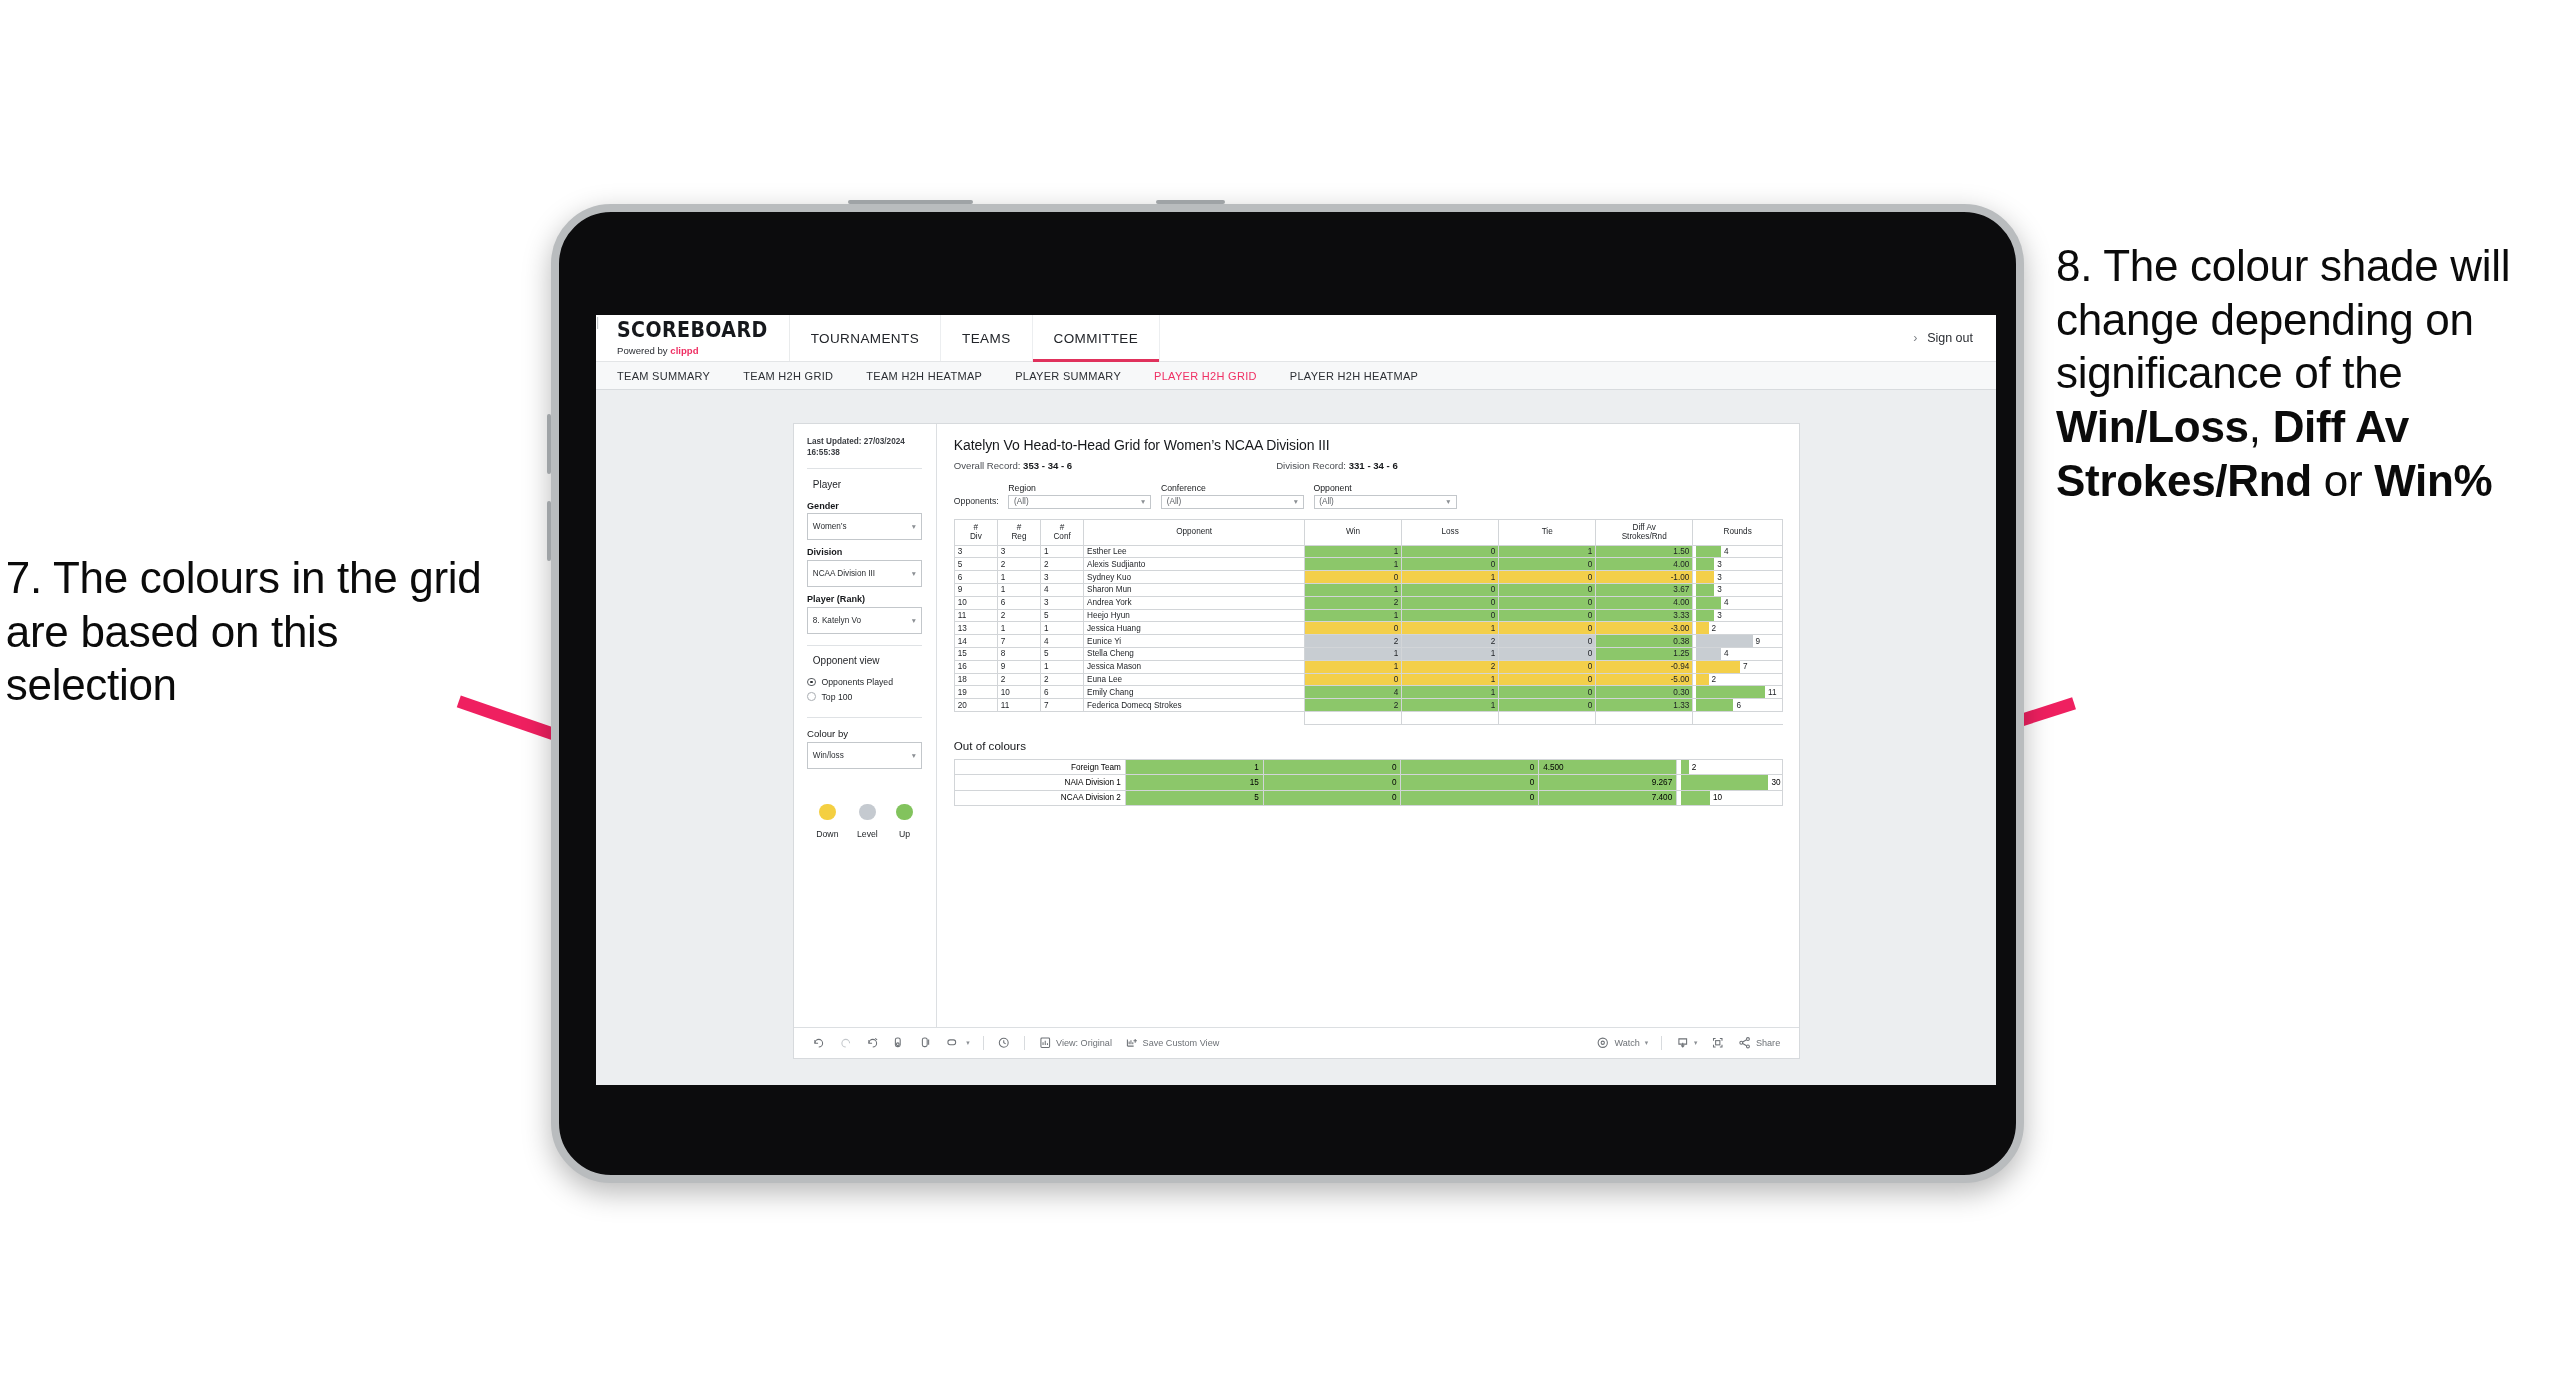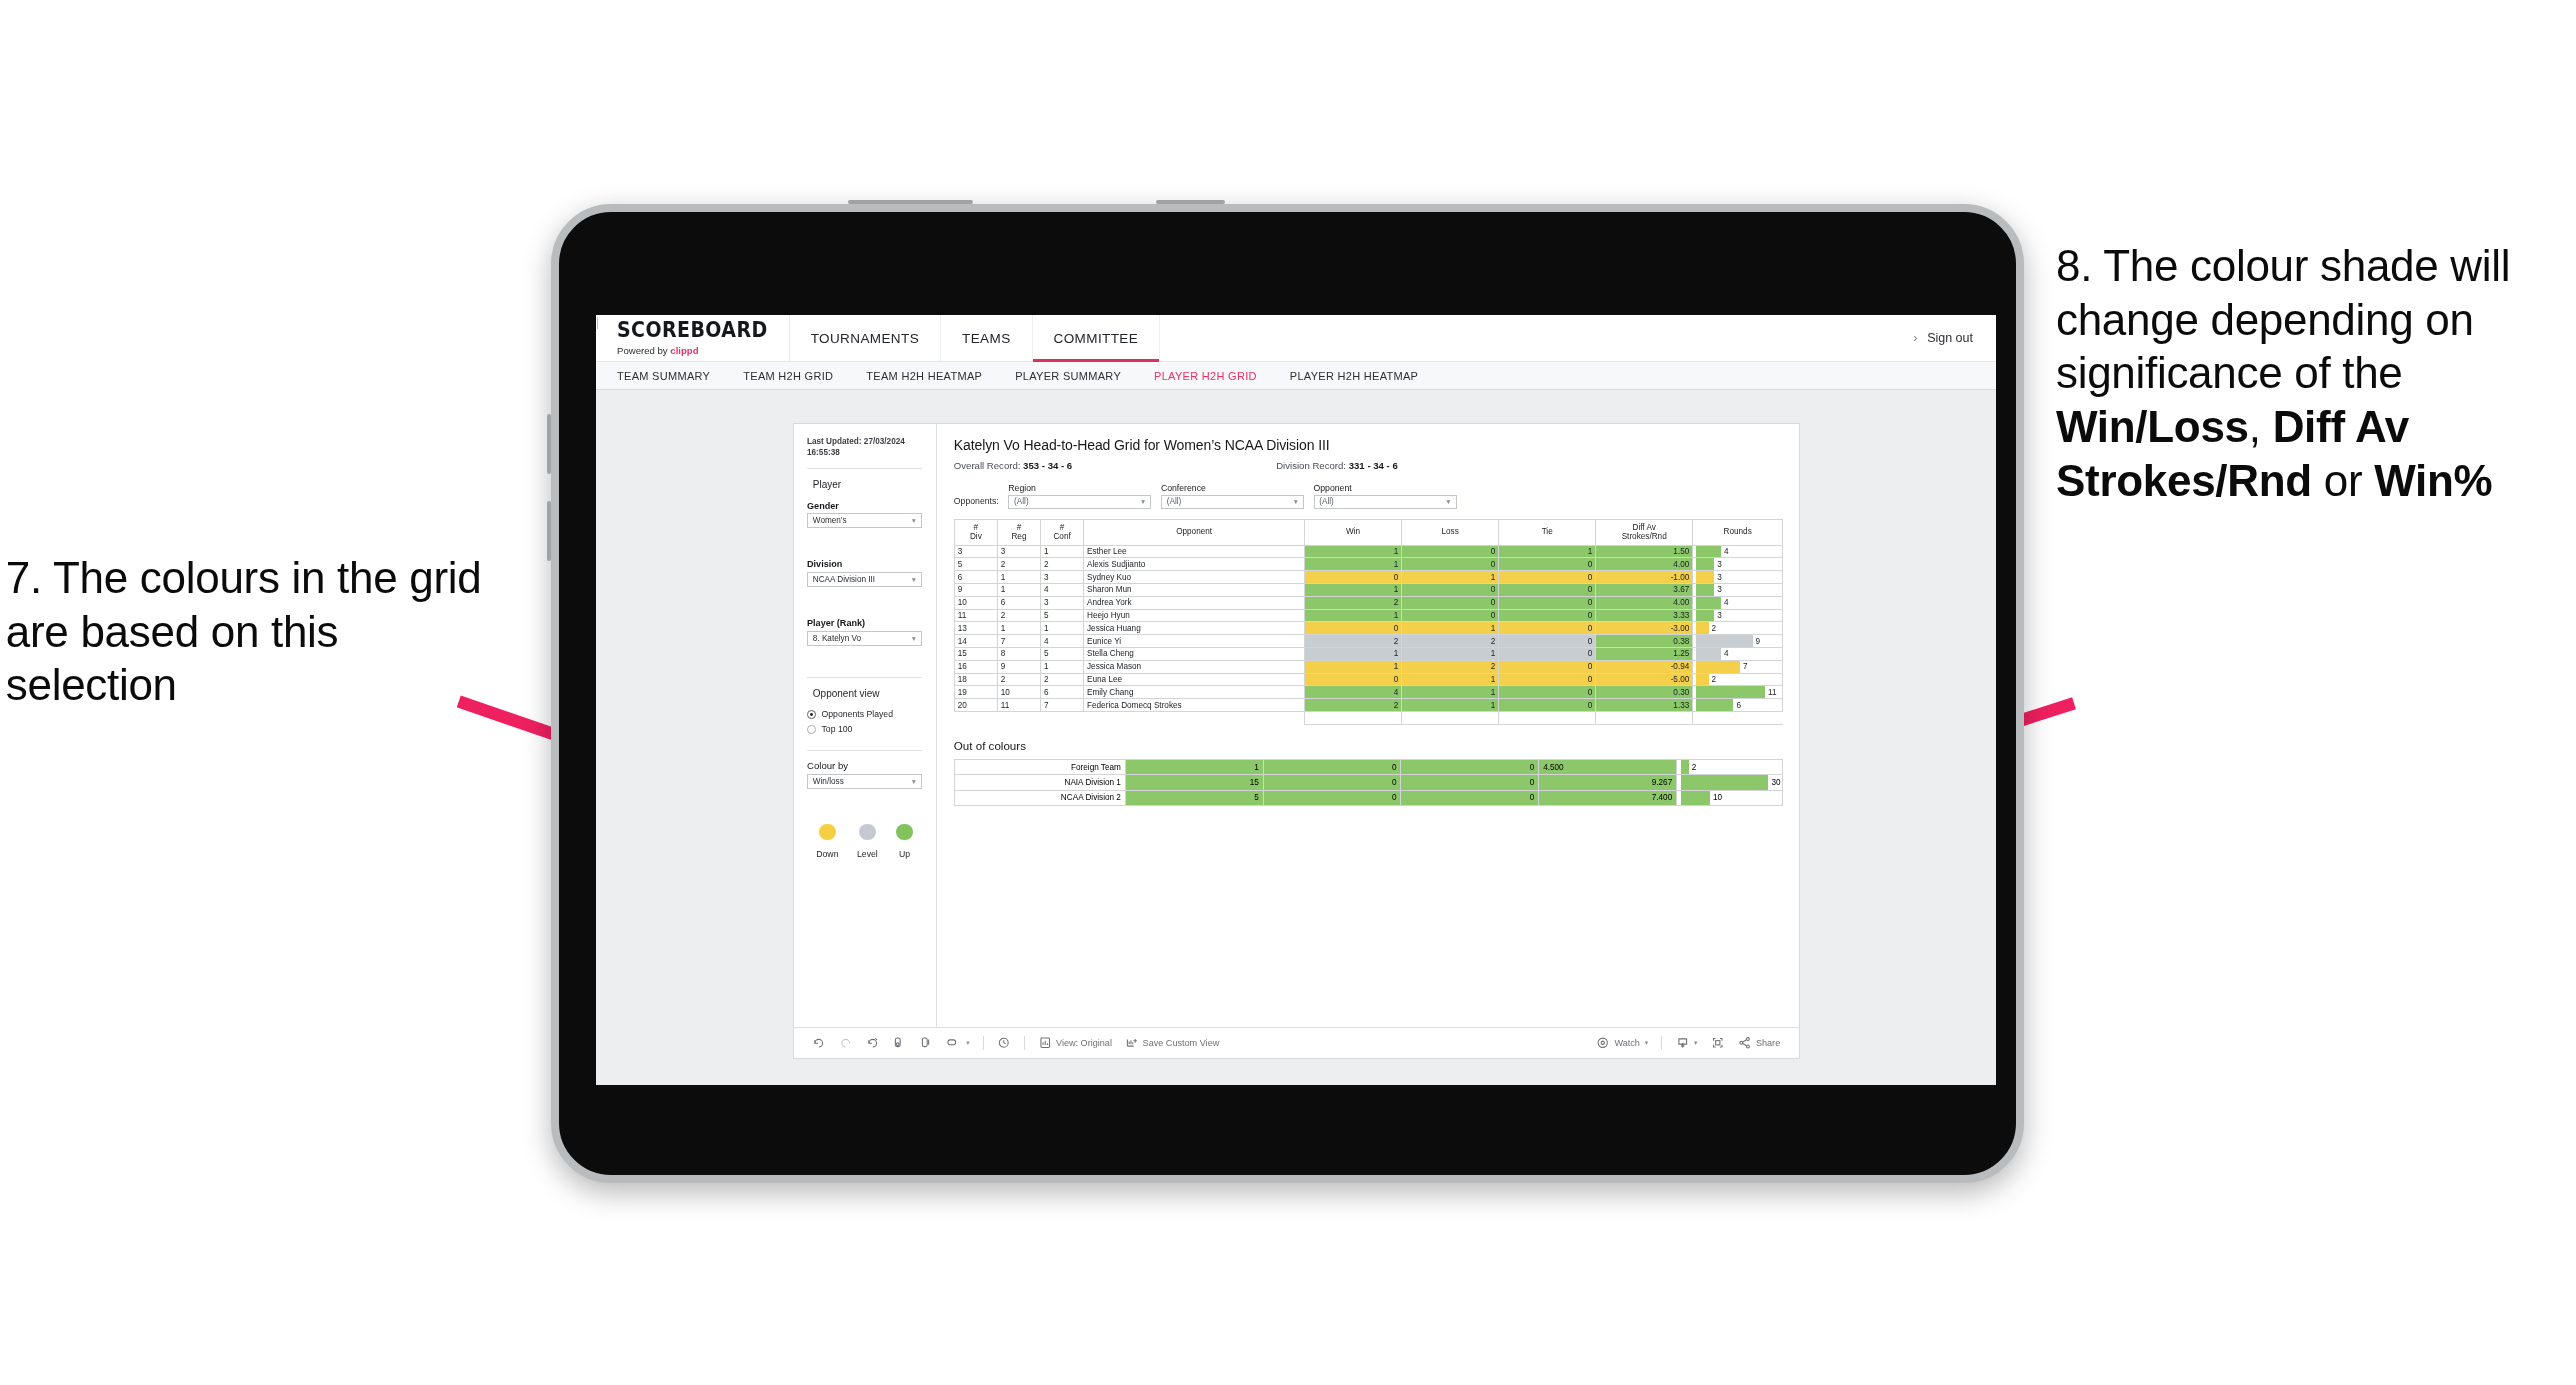--- a/index.html
+++ b/index.html
@@ -89,23 +89,23 @@
 
   
   .panel { width: 143px; border-right: 1px solid #dcdfe2; padding: 11.6px 13.5px 0 13.5px; }
   .panel-stamp { font-size: 8.2px; color: #3b3e43; font-weight: 700; line-height: 1.35; }
   .panel-hr { border-top: 1px solid #dfe2e5; margin: 10.6px 0 9.6px 0; }
   .panel-h { font-size: 10px; color: #1d1f23; margin-bottom: 10.6px; font-weight: 400; }
   .panel-h.indent { padding-left: 5.8px; }
   .fld-label { font-size: 9.1px; color: #16181b; font-weight: 700; margin-bottom: 2.9px; }
   .fld-label.light { font-weight: 400; font-size: 9.1px; }
   .select {
-    height: 15px; border: 1px solid #c3c7cb; background: #fff;
+    height: 27px; border: 1px solid #c3c7cb; background: #fff;
     display: flex; align-items: center; justify-content: space-between;
-    padding: 0 3.9px 0 4.8px; font-size: 8.2px; color: #2a2d31; margin-bottom: 31px;
+    padding: 0 3.9px 0 4.8px; font-size: 8.2px; color: #2a2d31; margin-bottom: 7px;
     cursor: pointer;
   }
   .select .caret { color: #8b8f94; font-size: 6.7px; }
   .radio-row { display: flex; align-items: center; gap: 5.8px; margin-bottom: 4.8px; font-size: 8.7px; color: #25282c; cursor: pointer; }
   .radio { width: 8.7px; height: 8.7px; border-radius: 50%; border: 1px solid #a9adb2; background: #fff; position: relative; flex: 0 0 auto; }
   .radio.on { border-color: #5b5f64; }
   .radio.on::after { content: ""; position: absolute; left: 1.9px; top: 1.9px; width: 2.9px; height: 2.9px; border-radius: 50%; background: #2a2d31; }
   .legend { display: flex; justify-content: space-around; margin-top: 35px; }
   .legend-col { text-align: center; }
   .dot { width: 16.4px; height: 16.4px; border-radius: 50%; margin: 0 auto 8.7px auto; }

